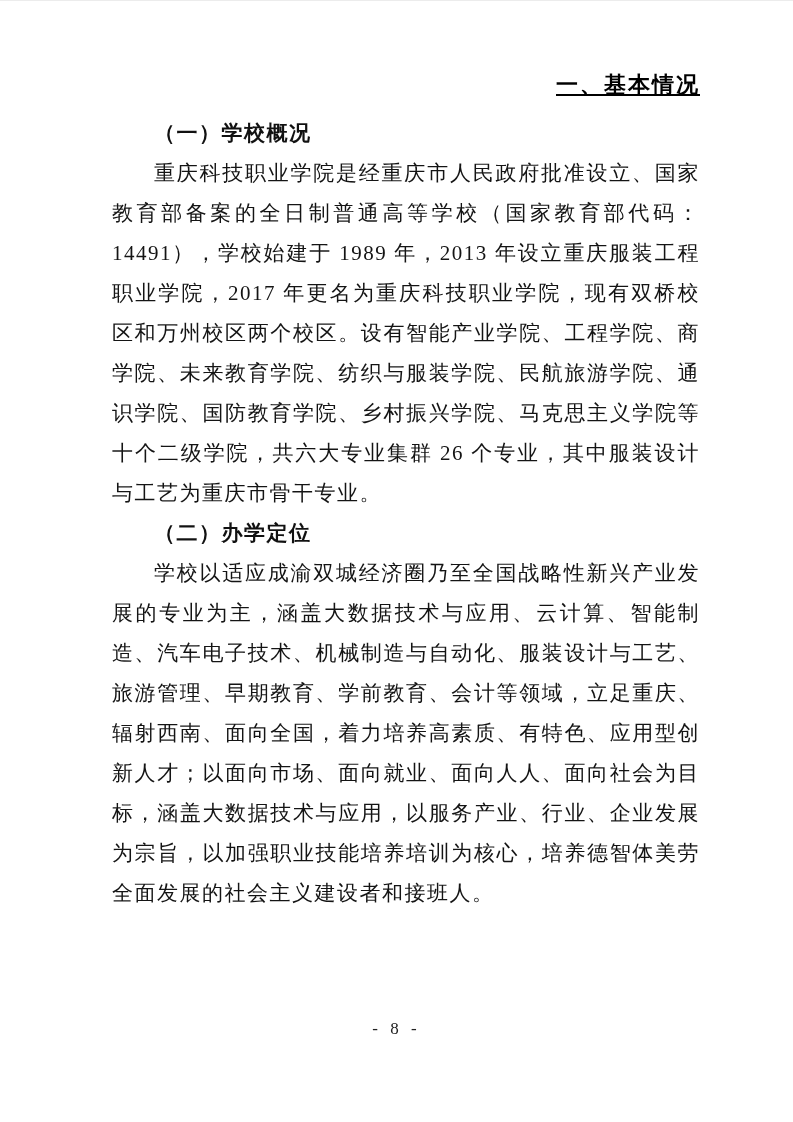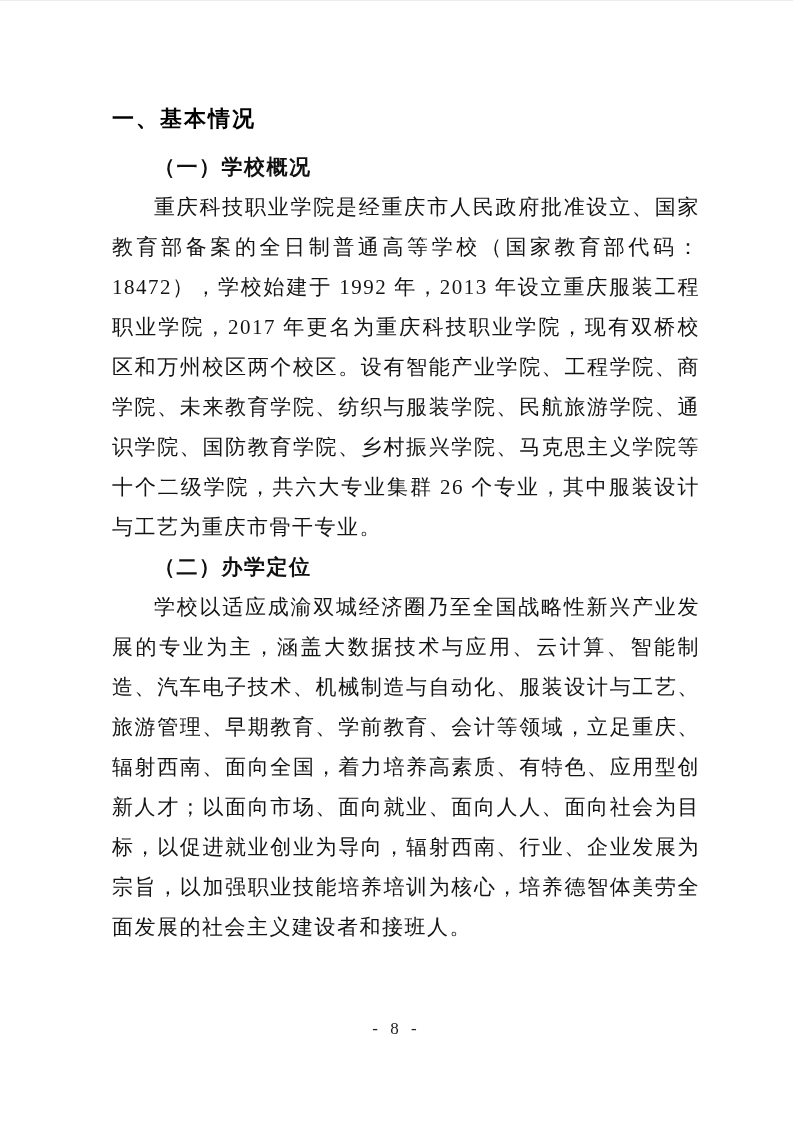--- a/index.html
+++ b/index.html
@@ -18,28 +18,29 @@
     font-family: "Liberation Serif", serif;
     color: #111111;
   }
   .content {
     position: absolute;
     left: 112px;
     width: 588px;
     top: 0;
   }
   .doc-title {
-    margin: 102px 0 0 0;
+    margin: 68px 0 0 0;
     font-family: "Liberation Sans", sans-serif;
     font-weight: bold;
     font-size: 22px;
     line-height: 32px;
     letter-spacing: 2px;
-    text-align: left;
+    text-align: right;
     color: #000000;
+    text-decoration: underline;
   }
   .sub-heading {
     margin: 12px 0 0 0;
     font-size: 21px;
     font-weight: bold;
     line-height: 40px;
     letter-spacing: 1.5px;
     text-indent: 2em;
     color: #111111;
   }
@@ -71,21 +72,21 @@
 </style>
 </head>
 <body>
 
 <div class="page">
   <div class="content">
     <h1 class="doc-title">一、基本情况</h1>
 
     <h2 class="sub-heading">（一）学校概况</h2>
 
-    <p class="body-para">重庆科技职业学院是经重庆市人民政府批准设立、国家教育部备案的全日制普通高等学校（国家教育部代码：18472），学校始建于 1992 年，2013 年设立重庆服装工程职业学院，2017 年更名为重庆科技职业学院，现有双桥校区和万州校区两个校区。设有智能产业学院、工程学院、商学院、未来教育学院、纺织与服装学院、民航旅游学院、通识学院、国防教育学院、乡村振兴学院、马克思主义学院等十个二级学院，共六大专业集群 26 个专业，其中服装设计与工艺为重庆市骨干专业。</p>
+    <p class="body-para">重庆科技职业学院是经重庆市人民政府批准设立、国家教育部备案的全日制普通高等学校（国家教育部代码：14491），学校始建于 1989 年，2013 年设立重庆服装工程职业学院，2017 年更名为重庆科技职业学院，现有双桥校区和万州校区两个校区。设有智能产业学院、工程学院、商学院、未来教育学院、纺织与服装学院、民航旅游学院、通识学院、国防教育学院、乡村振兴学院、马克思主义学院等十个二级学院，共六大专业集群 26 个专业，其中服装设计与工艺为重庆市骨干专业。</p>
 
     <h2 class="sub-heading second">（二）办学定位</h2>
 
-    <p class="body-para">学校以适应成渝双城经济圈乃至全国战略性新兴产业发展的专业为主，涵盖大数据技术与应用、云计算、智能制造、汽车电子技术、机械制造与自动化、服装设计与工艺、旅游管理、早期教育、学前教育、会计等领域，立足重庆、辐射西南、面向全国，着力培养高素质、有特色、应用型创新人才；以面向市场、面向就业、面向人人、面向社会为目标，以促进就业创业为导向，辐射西南、行业、企业发展为宗旨，以加强职业技能培养培训为核心，培养德智体美劳全面发展的社会主义建设者和接班人。</p>
+    <p class="body-para">学校以适应成渝双城经济圈乃至全国战略性新兴产业发展的专业为主，涵盖大数据技术与应用、云计算、智能制造、汽车电子技术、机械制造与自动化、服装设计与工艺、旅游管理、早期教育、学前教育、会计等领域，立足重庆、辐射西南、面向全国，着力培养高素质、有特色、应用型创新人才；以面向市场、面向就业、面向人人、面向社会为目标，涵盖大数据技术与应用，以服务产业、行业、企业发展为宗旨，以加强职业技能培养培训为核心，培养德智体美劳全面发展的社会主义建设者和接班人。</p>
   </div>
 
   <div class="page-number">- 8 -</div>
 </div>
 
 </body></html>

